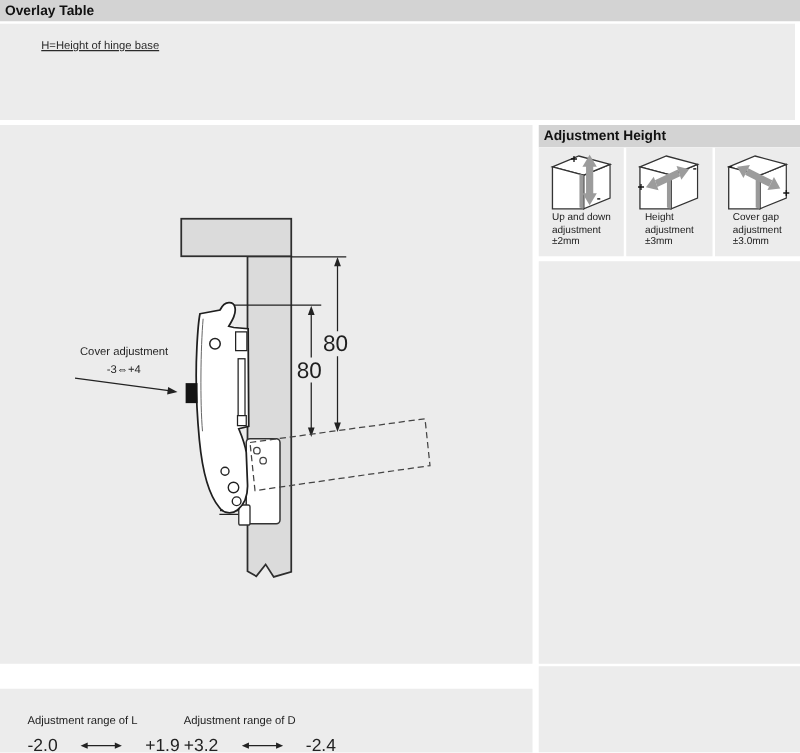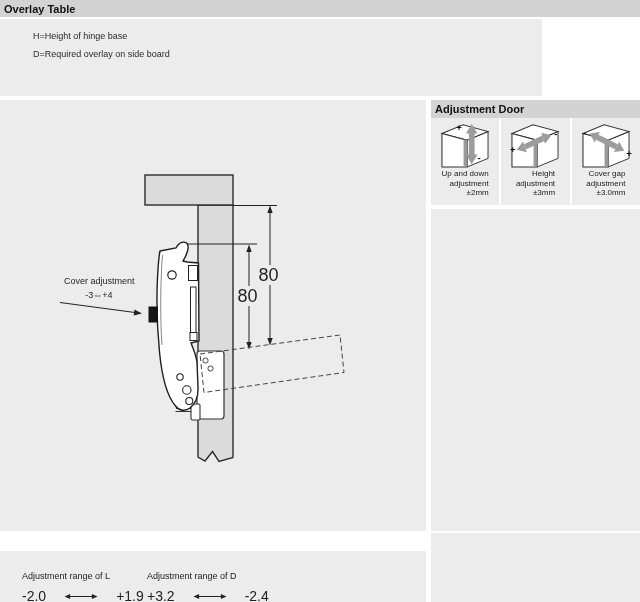--- a/index.html
+++ b/index.html
@@ -11,38 +11,37 @@
   #legend{padding:8px 0 0 33px;box-sizing:border-box;font-size:9px;line-height:18px;color:#2a2a2a;}
   #main-svg{position:absolute;left:0;top:0;}
   #main-svg text{font-family:"Liberation Sans",sans-serif;fill:#1f1f1f;}
   .dim-label{font-size:18px;}
   .small-label{font-size:9px;}
   #icons-row{position:absolute;left:431px;top:118px;width:209px;height:87px;
              background:#ffffff;display:flex;gap:2px;}
   .icon-cell{flex:1;background:#ececec;display:flex;flex-direction:column;align-items:center;
              padding-top:2px;box-sizing:border-box;}
   .icon-cell svg{display:block;}
-  .caption{font-size:8px;line-height:9.5px;text-align:right;color:#1a1a1a;margin-top:1px;}
+  .caption{font-size:8px;line-height:9.5px;text-align:left;color:#1a1a1a;margin-top:1px;}
   .sign{font-size:10px;font-weight:bold;fill:#111;}
   .rg{position:absolute;top:20px;}
   .rg-label{font-size:9px;color:#222;margin-bottom:7px;}
   .rg-values{display:flex;align-items:center;gap:18px;font-size:14px;color:#222;}
 </style>
 </head>
 <body>
 
 <div id="root">
 
   <div class="hdr" style="left:0;top:0;width:640px;height:17px;">
     <span>Overlay Table</span>
   </div>
 
-  <div class="panel" id="legend" style="left:0;top:19px;width:542px;height:77px;">
+  <div class="panel" id="legend" style="left:0;top:19px;width:636px;height:77px;text-decoration:underline;">
     <div>H=Height of hinge base</div>
-    <div>D=Required overlay on side board</div>
   </div>
 
   <div class="panel" style="left:0;top:100px;width:426px;height:431px;">
     <svg id="main-svg" width="426" height="431" viewBox="0 100 426 431">
 
       <path d="M198,205 L198,457 L205,461 L212.5,451.5 L219,461.5 L233,457.5 L233,205 Z" fill="#dbdbdb" stroke="#2d2d2d" stroke-width="1.4"></path>
 
       <rect x="145" y="175" width="88" height="30" fill="#dbdbdb" stroke="#2d2d2d" stroke-width="1.4"></rect>
 
       <line x1="233" y1="205.5" x2="277" y2="205.5" stroke="#222" stroke-width="1"></line>
@@ -93,21 +92,21 @@
       <rect x="148.5" y="306.5" width="9.5" height="16" fill="#141414"></rect>
 
       <line x1="60" y1="302.5" x2="135" y2="312.5" stroke="#222" stroke-width="1"></line>
       <polygon points="142,313.5 133.7,315.6 134.5,309.6" fill="#222"></polygon>
       <text class="small-label" x="64" y="284">Cover adjustment</text>
       <text class="small-label" x="99" y="298" text-anchor="middle">-3⇔+4</text>
     </svg>
   </div>
 
   <div class="hdr" style="left:431px;top:100px;width:209px;height:18px;">
-    <span>Adjustment Door</span>
+    <span>Adjustment Height</span>
   </div>
 
   <div id="icons-row">
 
     <div class="icon-cell">
       <svg width="64" height="48" viewBox="0 0 64 50">
         <polygon points="34,21 56,12 56,40 34,49" fill="#fff" stroke="#333" stroke-width="1"></polygon>
         <polygon points="8,14 30,5 56,12 34,21" fill="#fff" stroke="#333" stroke-width="1.1"></polygon>
         <polygon points="8,14 34,21 34,49 8,49" fill="#fff" stroke="#333" stroke-width="1.1"></polygon>
         <polygon points="30.5,20 34,21 34,49 30.5,48" fill="#9a9a9a"></polygon>

